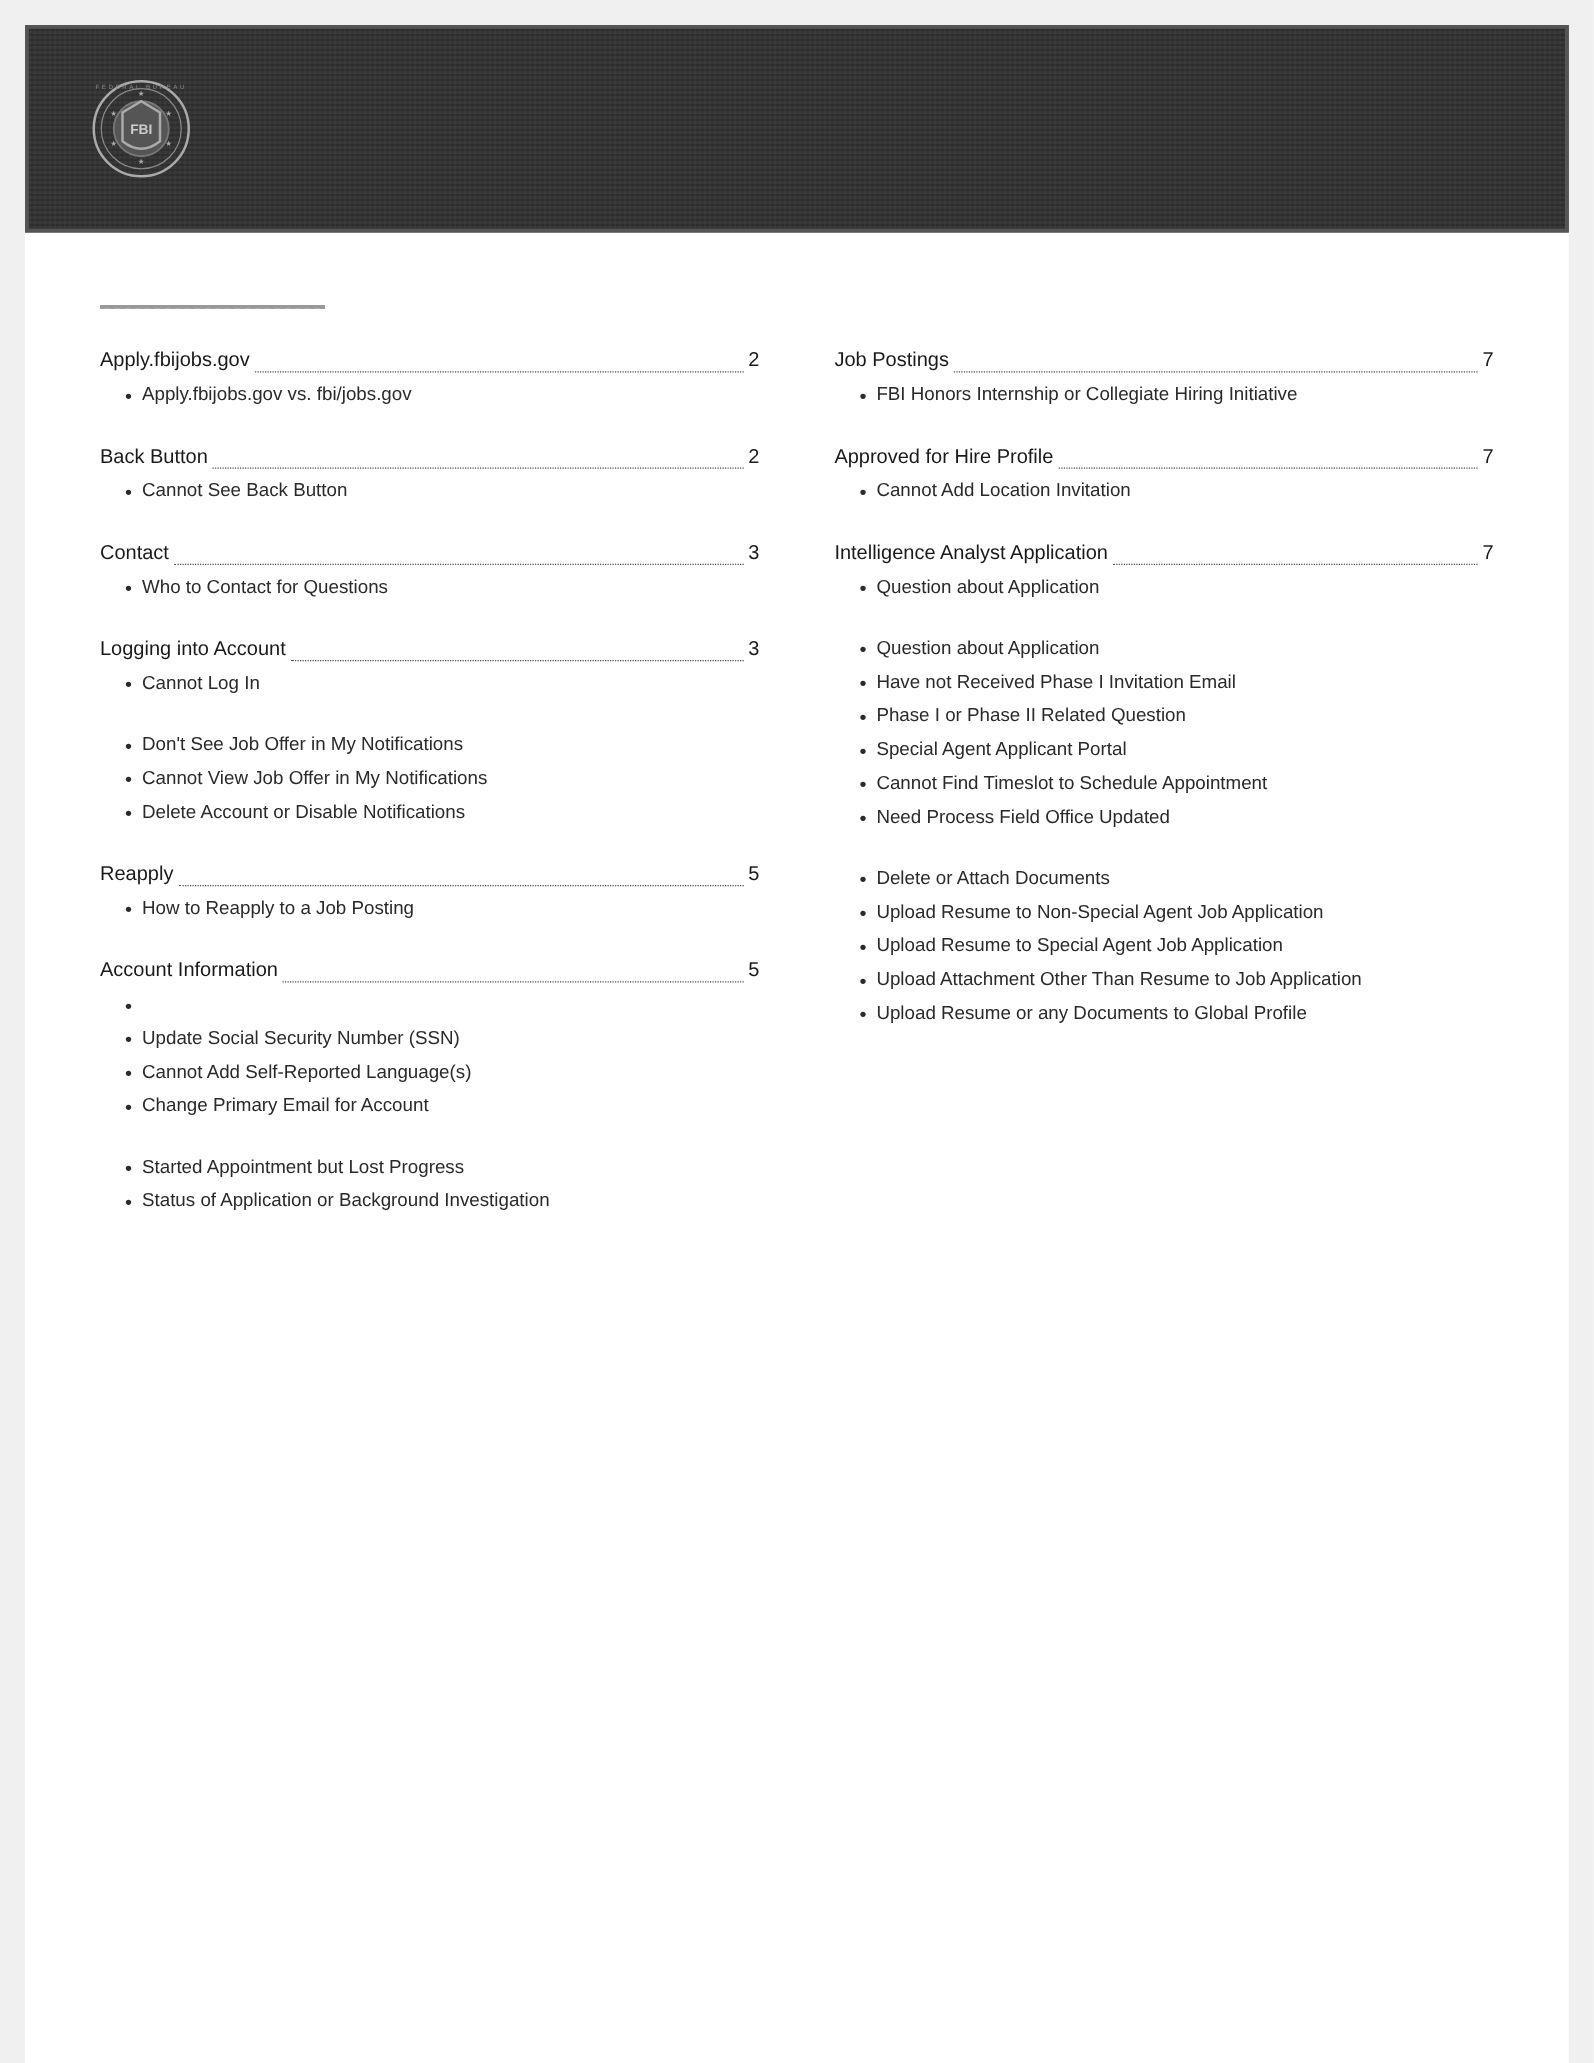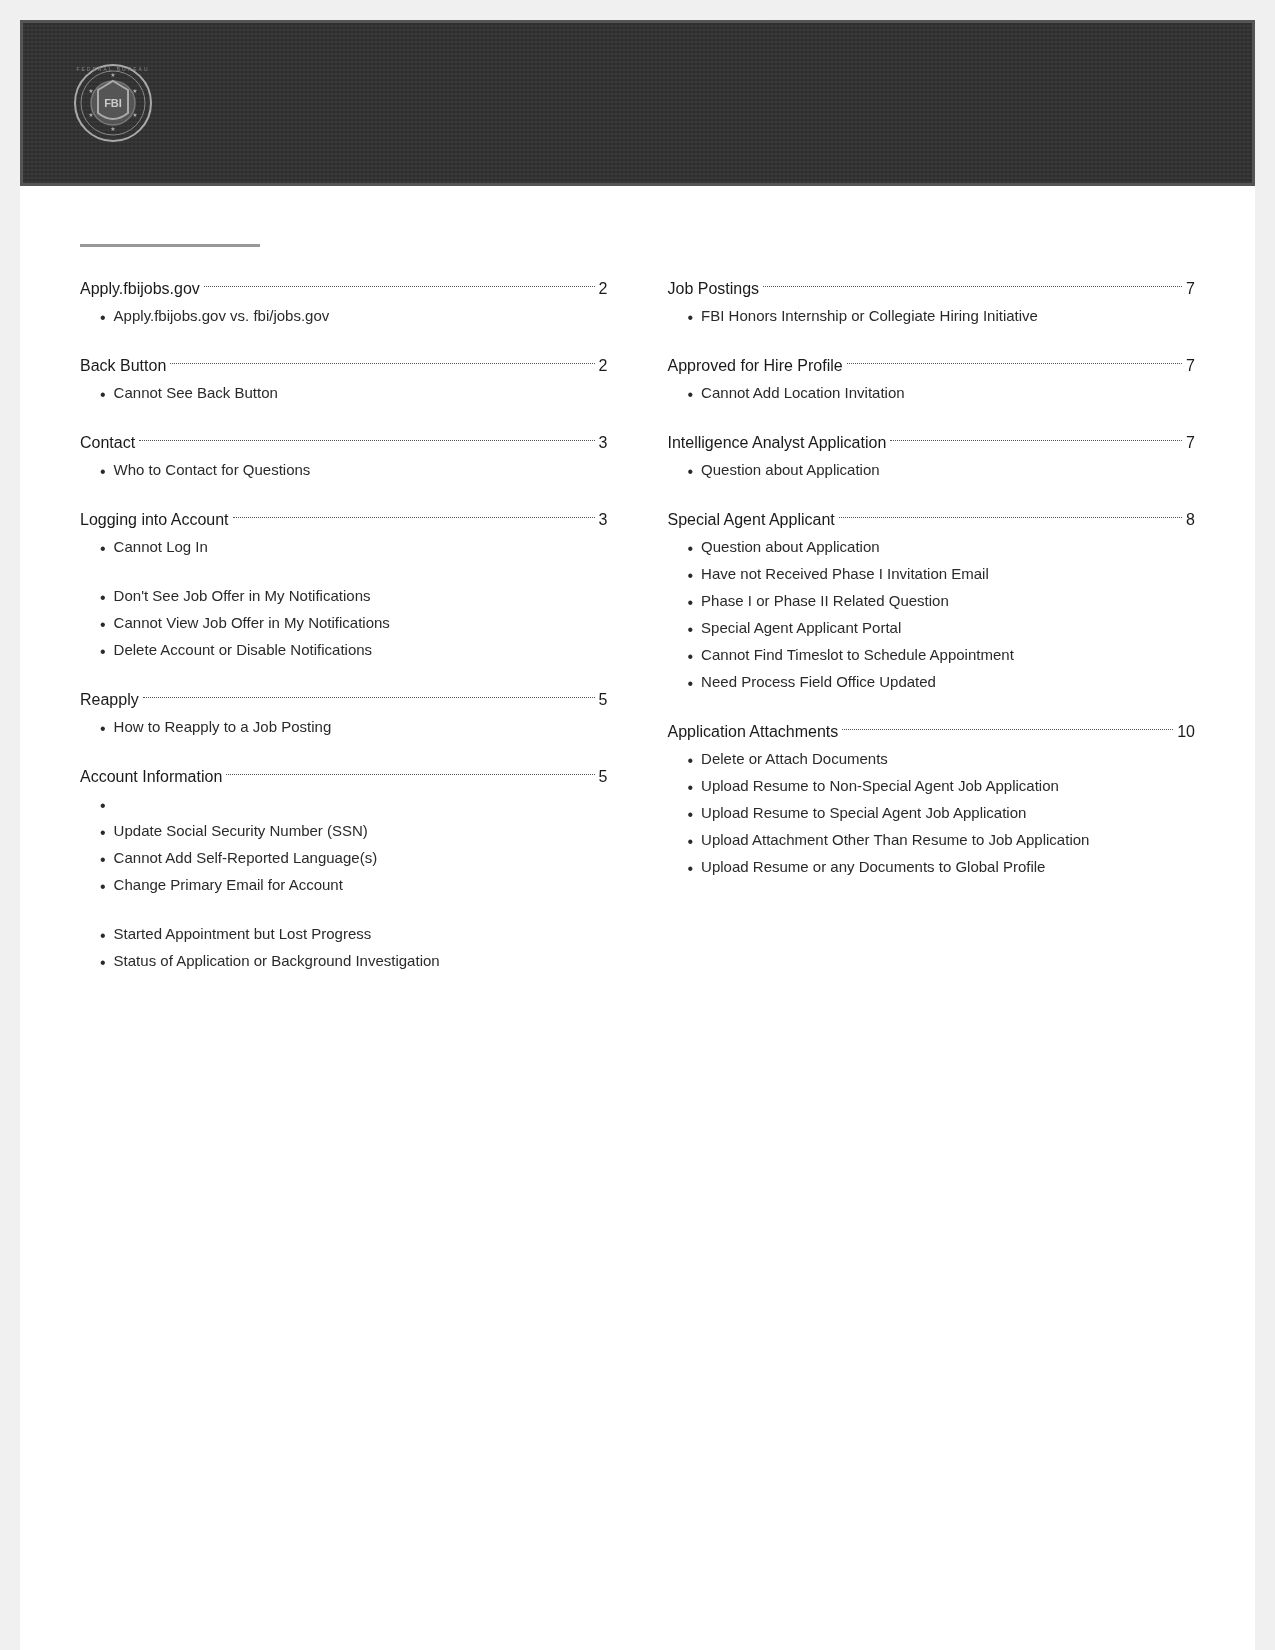--- a/index.html
+++ b/index.html
@@ -107,21 +107,21 @@
 
     .toc-column {}
 
     
     .toc-entry {
       margin-bottom: 6px;
     }
 
     .toc-main-row {
       display: flex;
-      align-items: center;
+      align-items: flex-end;
       font-size: 16px;
       color: #1a1a1a;
       font-family: Arial, sans-serif;
       line-height: 1.5;
     }
 
     .toc-main-label {
       font-size: 16px;
       color: #1a1a1a;
       white-space: nowrap;
@@ -371,25 +371,20 @@
             </div>
             <div class="toc-sub-list">
               <div class="toc-sub-item">
                 <span class="bullet">•</span>
                 <span>Question about Application</span>
               </div>
             </div>
             <div class="toc-spacer"></div>
           </div>
           <div class="toc-entry">
-            <div class="toc-main-row">
-              <span class="toc-main-label">Special Agent Applicant</span>
-              <span class="toc-dots"></span>
-              <span class="toc-page">8</span>
-            </div>
             <div class="toc-sub-list">
               <div class="toc-sub-item">
                 <span class="bullet">•</span>
                 <span>Question about Application</span>
               </div>
               <div class="toc-sub-item">
                 <span class="bullet">•</span>
                 <span>Have not Received Phase I Invitation Email</span>
               </div>
               <div class="toc-sub-item">
@@ -405,25 +400,20 @@
                 <span>Cannot Find Timeslot to Schedule Appointment</span>
               </div>
               <div class="toc-sub-item">
                 <span class="bullet">•</span>
                 <span>Need Process Field Office Updated</span>
               </div>
             </div>
             <div class="toc-spacer"></div>
           </div>
           <div class="toc-entry">
-            <div class="toc-main-row">
-              <span class="toc-main-label">Application Attachments</span>
-              <span class="toc-dots"></span>
-              <span class="toc-page">10</span>
-            </div>
             <div class="toc-sub-list">
               <div class="toc-sub-item">
                 <span class="bullet">•</span>
                 <span>Delete or Attach Documents</span>
               </div>
               <div class="toc-sub-item">
                 <span class="bullet">•</span>
                 <span>Upload Resume to Non-Special Agent Job Application</span>
               </div>
               <div class="toc-sub-item">

